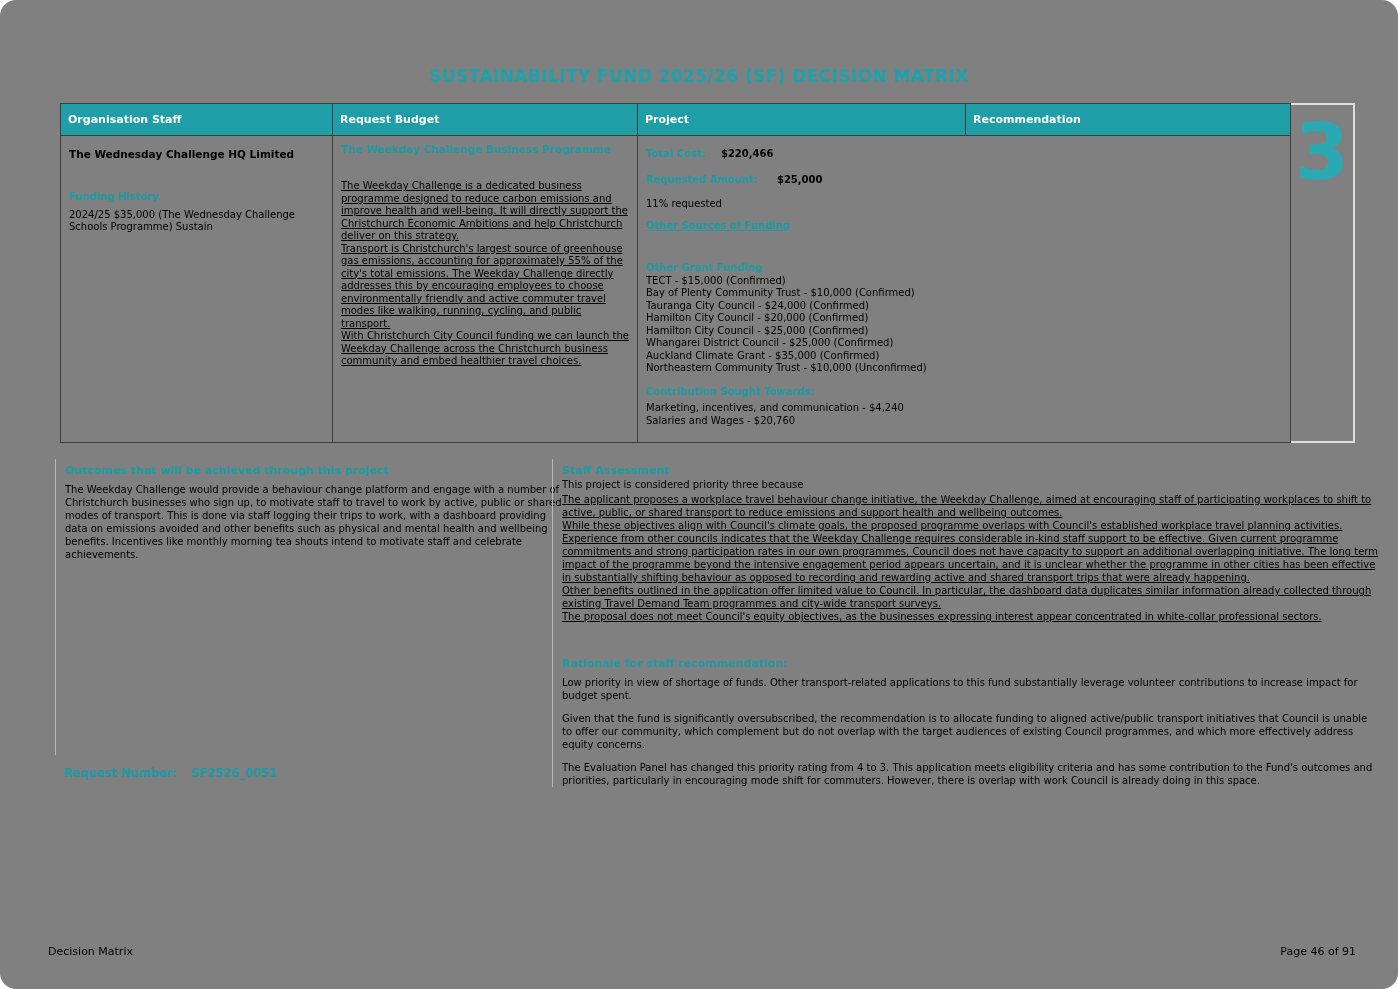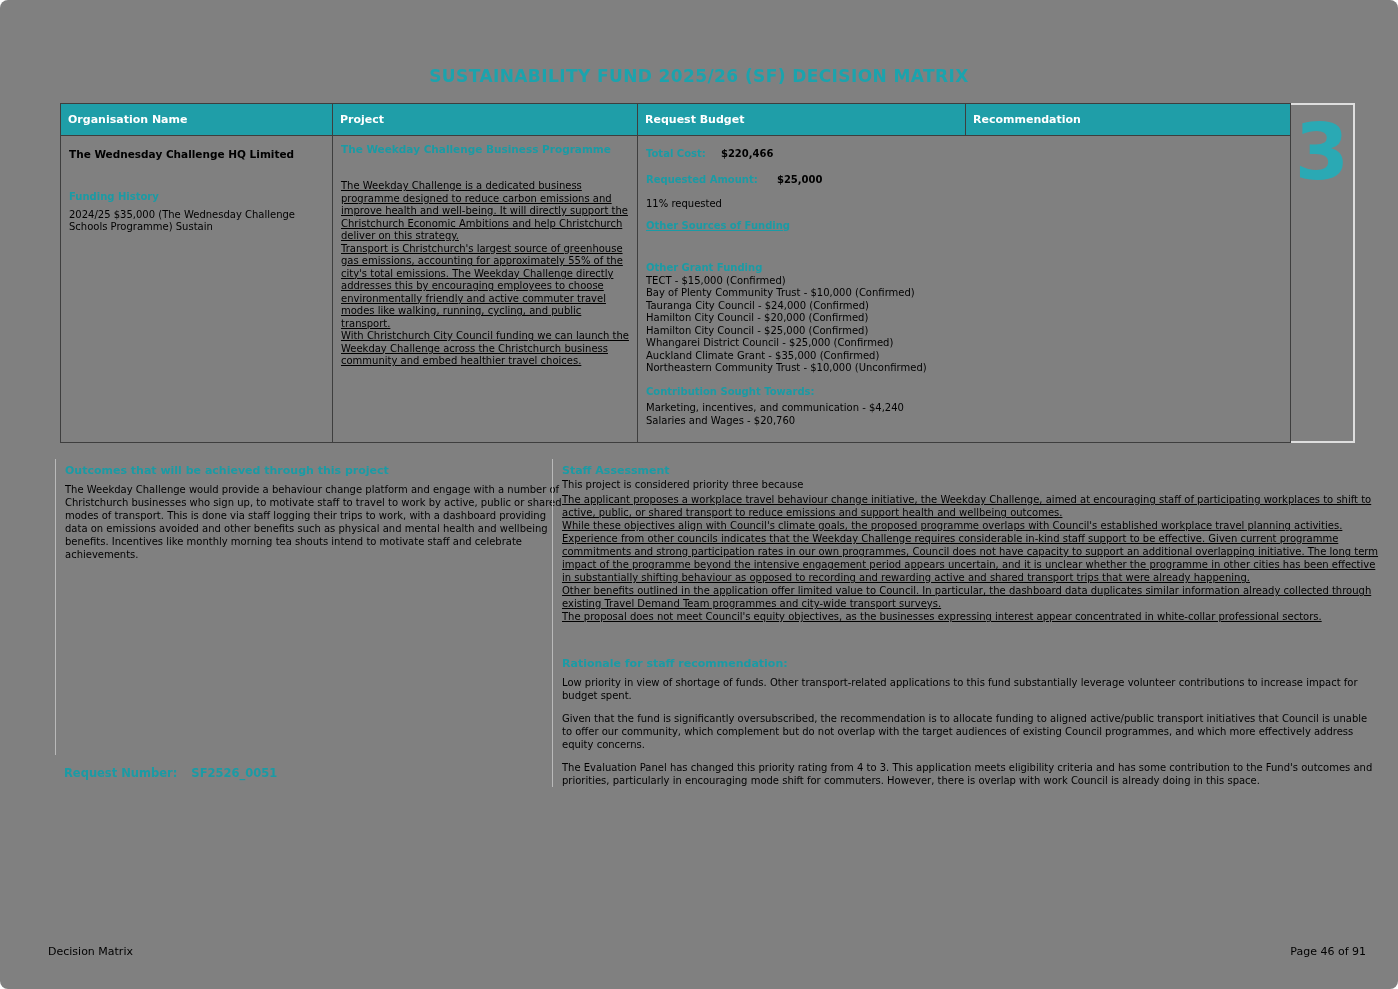--- a/index.html
+++ b/index.html
@@ -1,17 +1,17 @@
 <!DOCTYPE html>
 <html><head>
 <meta charset="utf-8">
 <style>
   html,body{margin:0;padding:0;background:#ffffff;}
   body{width:1398px;height:989px;position:relative;font-family:"DejaVu Sans","Liberation Sans",sans-serif;overflow:hidden;}
-  .page{position:absolute;left:0;top:0;width:1398px;height:989px;background:#808080;border-radius:8px;}
+  .page{position:absolute;left:0;top:0;width:1398px;height:989px;background:#808080;border-radius:16px;}
   .title{position:absolute;top:66px;left:0;width:100%;text-align:center;font-size:17px;font-weight:bold;color:#1ba3ad;letter-spacing:.4px;}
   .matrix{position:absolute;left:60px;top:103px;display:flex;align-items:stretch;}
   .grid{display:grid;grid-template-columns:272px 305px 328px 324px;border:1px solid #3e3e3e;}
   .hcell{background:#1f9ea8;color:#ffffff;font-size:11px;font-weight:bold;padding:9px 7px;border-right:1px solid #3e3e3e;border-bottom:1px solid #3e3e3e;box-sizing:border-box;}
   .hcell:nth-child(4){border-right:none;}
   .bcell{padding:12px 8px;font-size:10px;line-height:1.25;color:#000;border-right:1px solid #3e3e3e;height:306px;box-sizing:border-box;overflow:hidden;}
   .bcell:last-child{border-right:none;}
   .pri{width:64px;border:2px solid #dedede;border-left:none;display:flex;justify-content:center;padding-top:12px;box-sizing:border-box;}
   .pri .num{color:#2aa9b4;font-size:78px;font-weight:bold;line-height:.9;}
   .lbl{color:#1a9ba5;font-weight:bold;}
@@ -36,35 +36,35 @@
   .bottom-right{position:absolute;left:508px;top:459px;width:856px;min-height:296px;border-left:1px solid #b9b9b9;border-right:1px solid #b9b9b9;padding:5px 28px 0 9px;box-sizing:border-box;margin-left:44px;}
   .sec-heading{color:#1a9ba5;font-weight:bold;font-size:11px;margin:0 0 6px 0;}
   .body-text{font-size:10px;line-height:1.3;color:#000;}
   .sa-intro{font-size:10px;line-height:1.3;margin-bottom:2px;}
   .rationale-h{margin-top:34px;}
   .gap-paras > div{margin-top:10px;}
   .gap-paras > div:first-child{margin-top:0;}
   .reqnum{position:absolute;left:64px;top:766px;font-size:11.5px;font-weight:bold;color:#1a9ba5;}
   .reqnum .rv{margin-left:10px;}
   .footer-left{position:absolute;left:48px;top:945px;font-size:11px;color:#000;}
-  .footer-right{position:absolute;right:32px;top:945px;font-size:11px;color:#000;}
+  .footer-right{position:absolute;right:42px;top:945px;font-size:11px;color:#000;}
 </style>
 </head>
 <body>
 
 <div class="page">
 
   <div class="title">SUSTAINABILITY FUND 2025/26 (SF) DECISION MATRIX</div>
 
   <div class="matrix">
     <div class="grid">
 
-      <div class="hcell">Organisation Name</div>
+      <div class="hcell">Organisation Staff</div>
+      <div class="hcell">Request Budget</div>
       <div class="hcell">Project</div>
-      <div class="hcell">Request Budget</div>
       <div class="hcell">Recommendation</div>
 
       <div class="bcell">
         <div class="org-name">The Wednesday Challenge HQ Limited</div>
         <div class="lbl fh">Funding History</div>
         <div class="mt-sm">2024/25 $35,000 (The Wednesday Challenge Schools Programme) Sustain</div>
       </div>
 
       <div class="bcell proj-cell">
         <div class="proj-title">The Weekday Challenge Business Programme</div>

